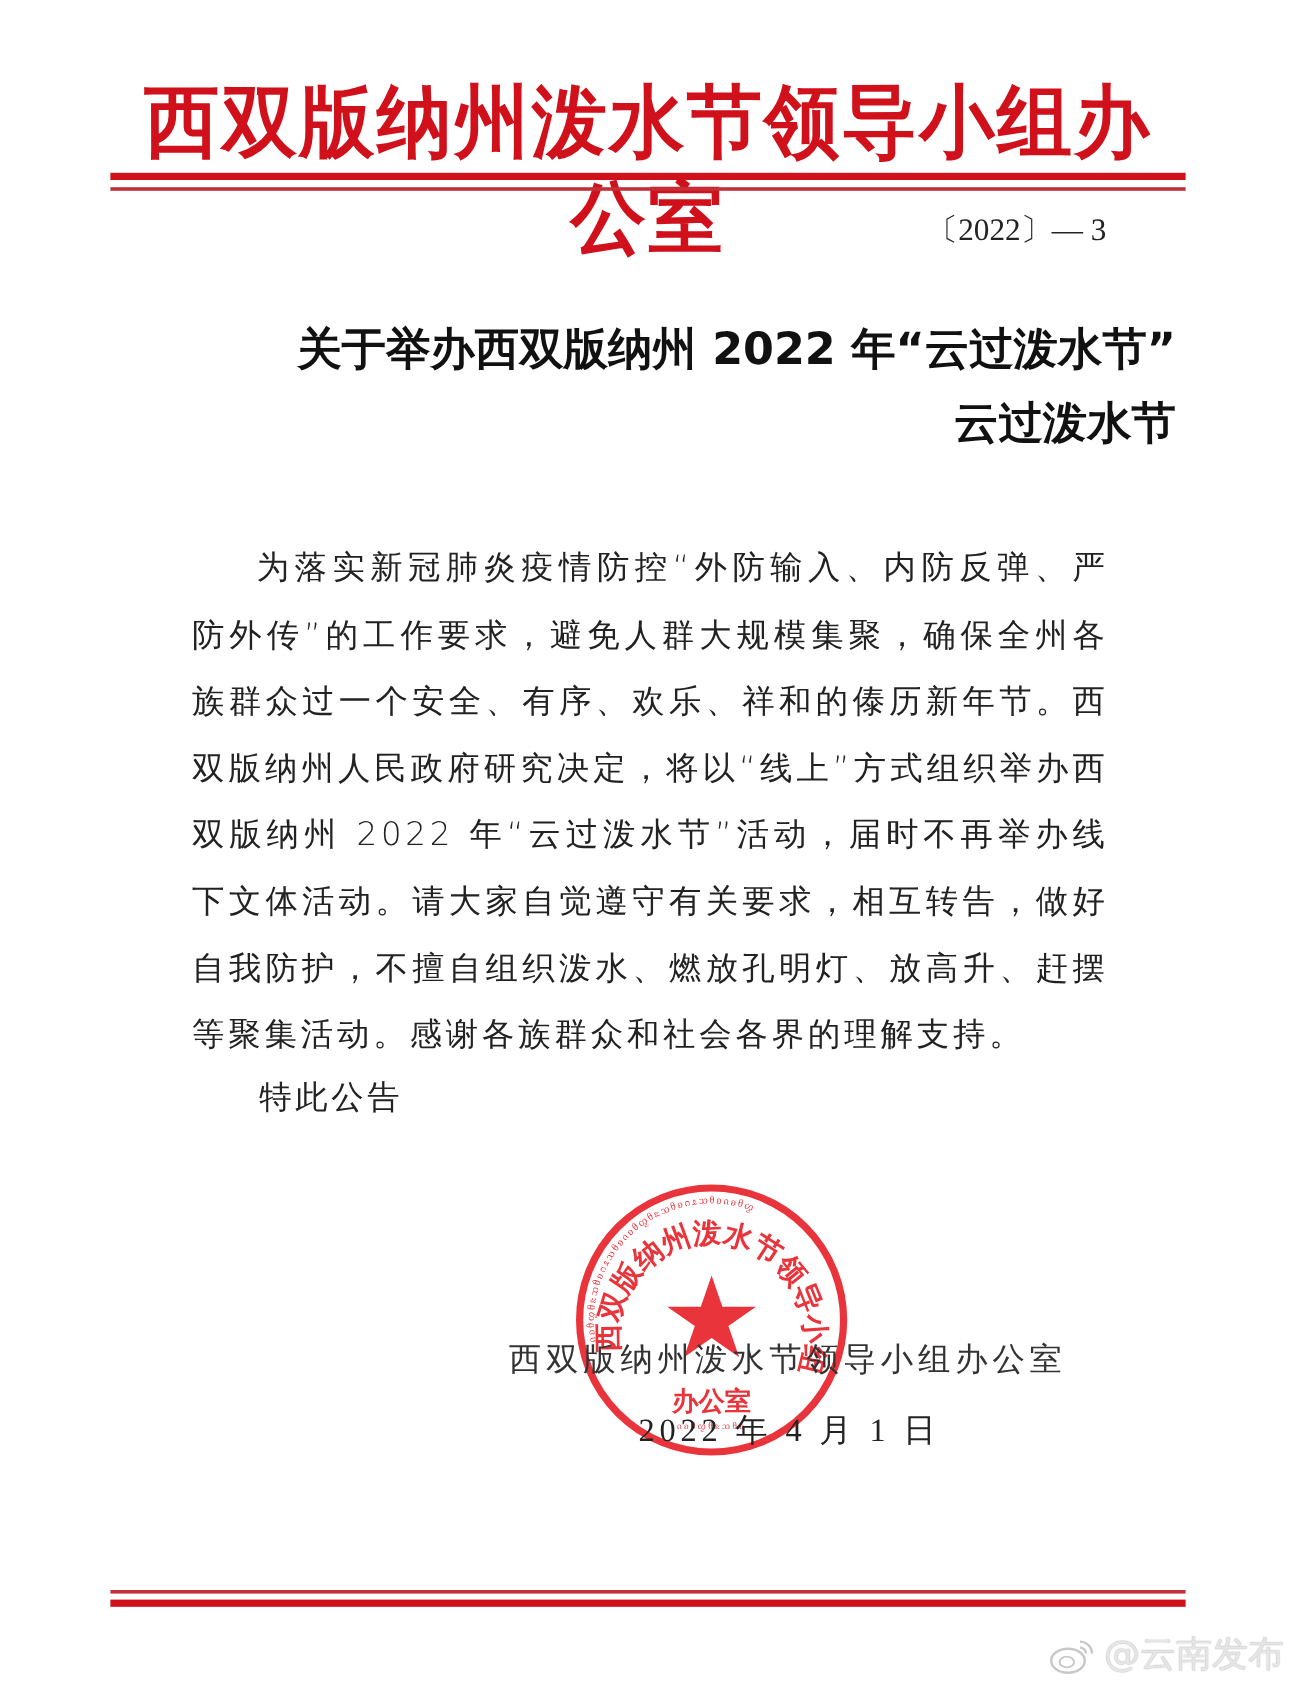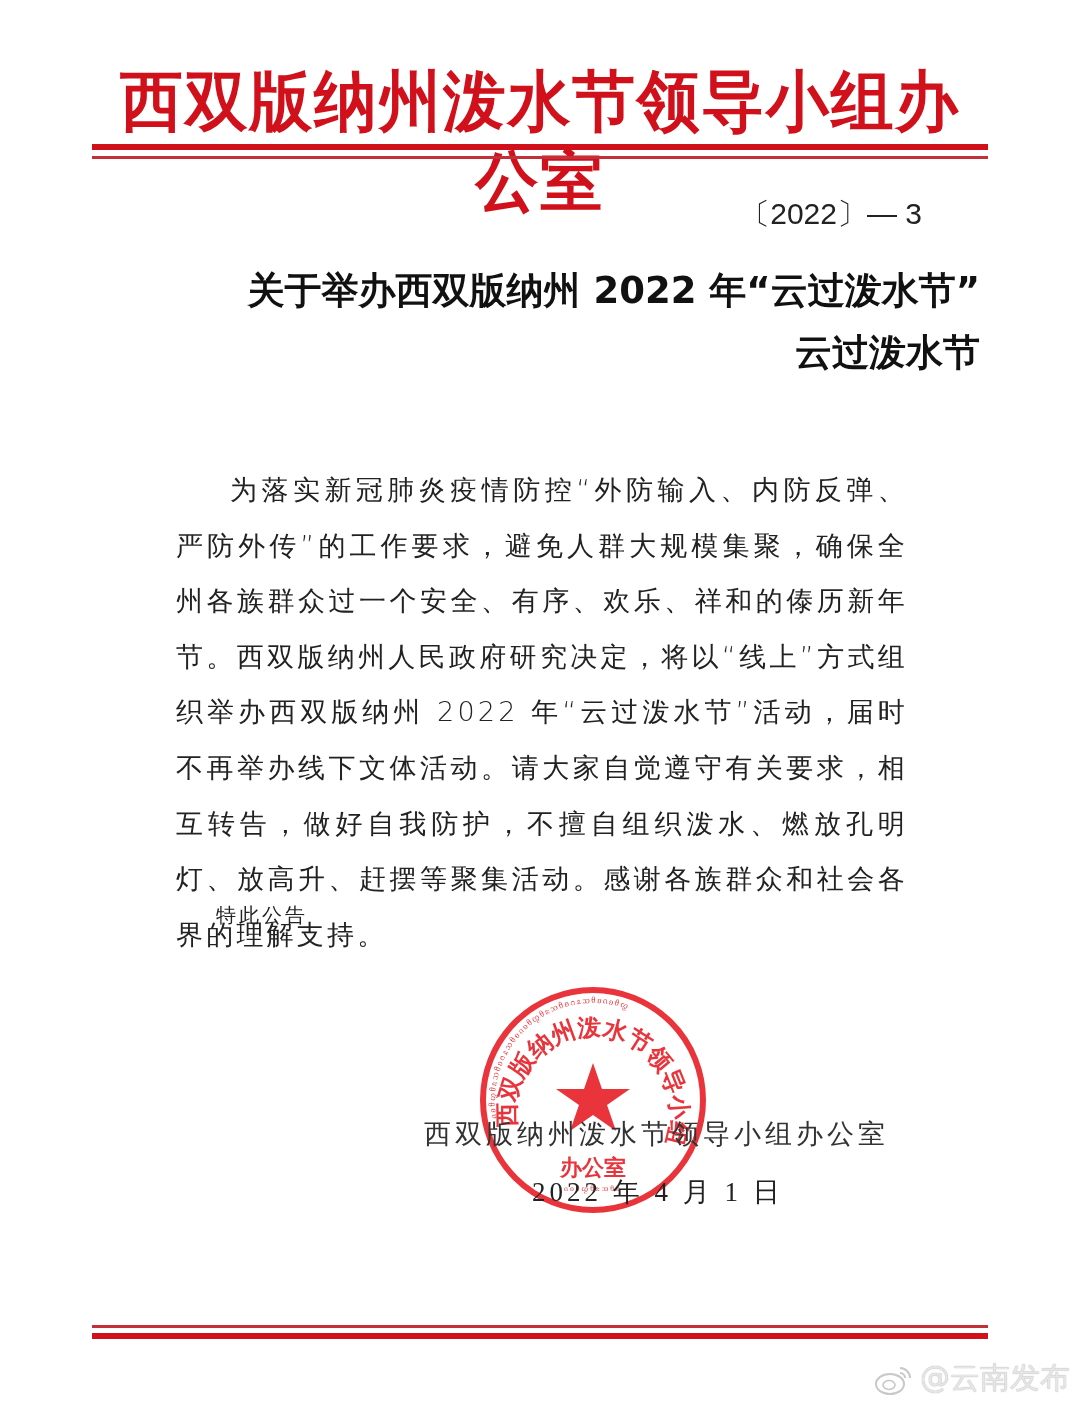--- a/index.html
+++ b/index.html
@@ -12,37 +12,37 @@
       position: absolute; left: 90px; top: 62px; width: 900px; height: 80px;
       text-align: center; color: #d0101b;
       font-family: "DejaVu Sans", "Liberation Sans", sans-serif;
       font-weight: bold; font-size: 66px; line-height: 80px; letter-spacing: 2px;
       transform: scaleX(0.95);
     }
     .rule { position: absolute; left: 92px; width: 896px; background: #d0101b; }
     .rule.thick { height: 6px; }
     .rule.thin { height: 3px; background: #c4303a; }
     .docnum {
-      position: absolute; right: 158px; top: 174px; font-size: 30px; line-height: 36px;
-      font-family: Liberation Sans, sans-serif; color: #222; margin-top: 22px;
+      position: absolute; right: 158px; top: 174px; font-size: 26px; line-height: 36px;
+      font-family: Liberation Serif, serif; color: #222;
     }
     .title {
       position: absolute; left: 100px; width: 880px; text-align: right;
       font-family: "DejaVu Sans", "Liberation Sans", sans-serif; font-weight: bold;
       font-size: 37px; color: #111; letter-spacing: 0px;
     }
     .body-text {
       position: absolute; left: 160px; width: 764px; top: 446px;
       font-size: 27px; line-height: 55.6px; color: #222; letter-spacing: 3.2px;
       text-align: justify;
       font-family: "DejaVu Sans", "Liberation Sans", sans-serif; font-weight: 300;
     }
-    .body-text p { margin: 16px; text-indent: 2em; }
+    .body-text p { margin: 0; text-indent: 2em; }
     .closing {
-      position: absolute; left: 216px; top: 890px; font-size: 20px; line-height: 50px;
+      position: absolute; left: 216px; top: 890px; font-size: 27px; line-height: 50px;
       letter-spacing: 3px; color: #222; font-family: "DejaVu Sans", "Liberation Sans", sans-serif;
     }
     .seal {
       position: absolute; left: 478px; top: 985px; width: 230px; height: 230px; opacity: 0.92;
     }
     .signer {
       position: absolute; left: 424px; top: 1112px; font-size: 27px; line-height: 44px;
       letter-spacing: 4px; color: #333; font-family: "DejaVu Sans", "Liberation Sans", sans-serif;
       z-index: 2;
     }

